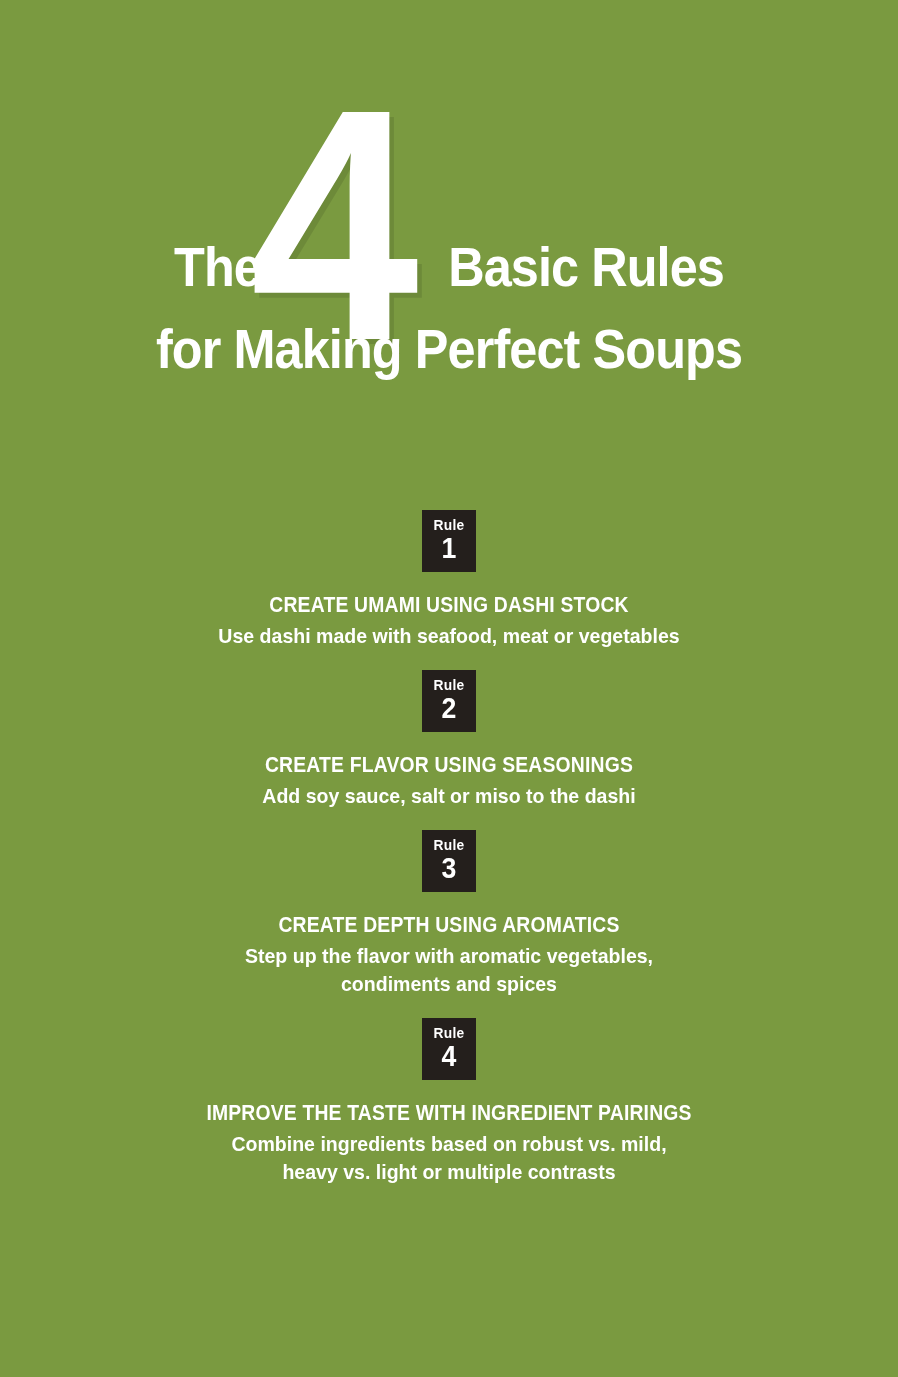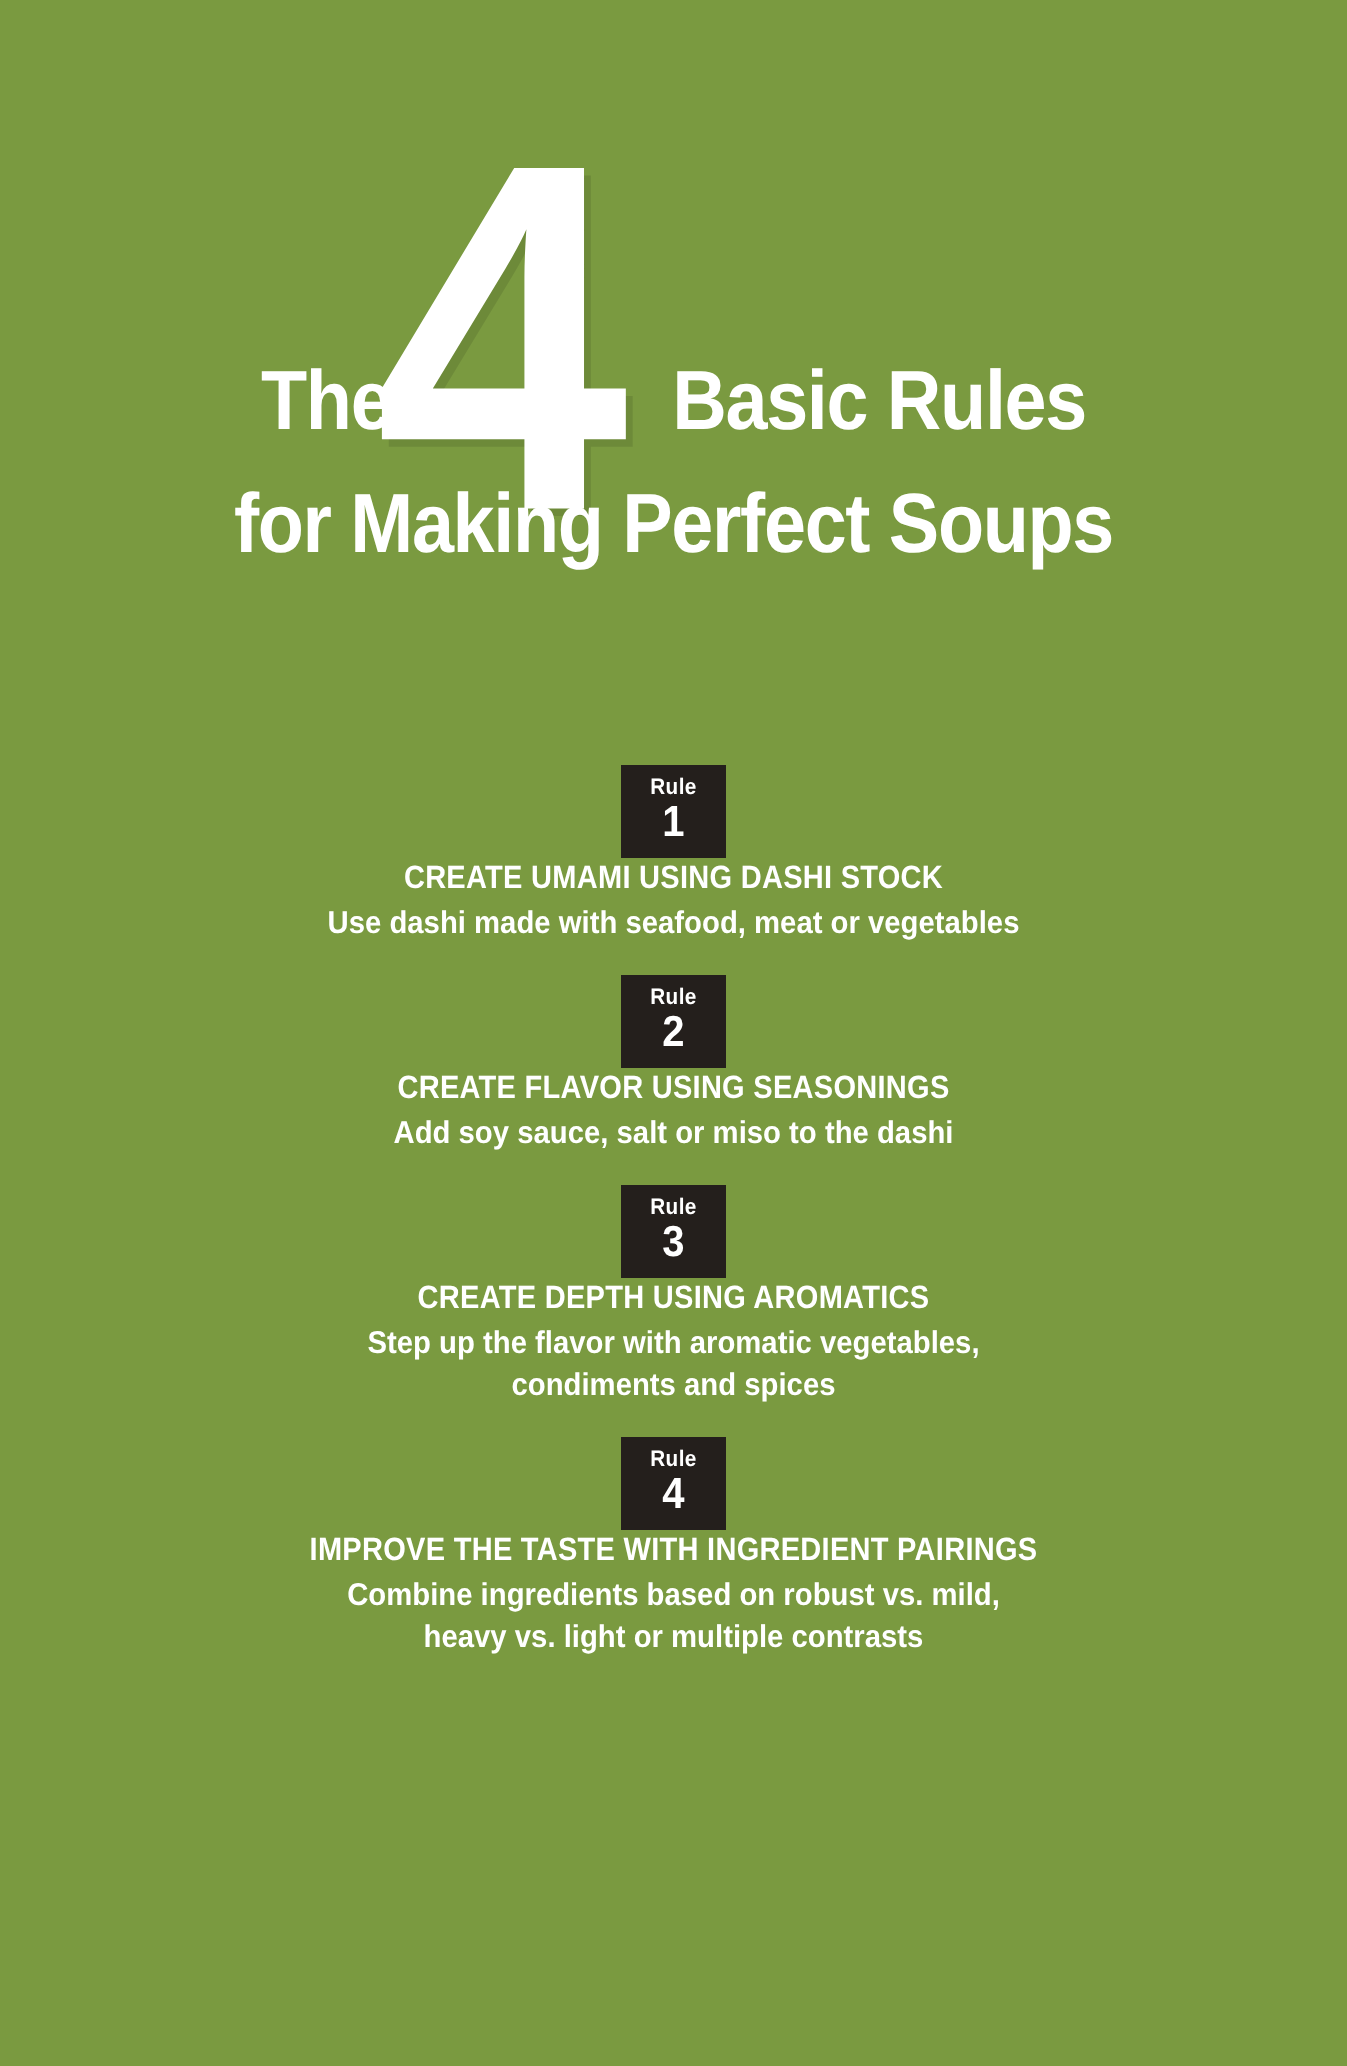--- a/index.html
+++ b/index.html
@@ -74,22 +74,22 @@
   
   .rules {
     position: relative;
     margin-top: 120px;
   }
   .rule {
     text-align: center;
     margin-bottom: 20px;
   }
   .badge {
-    width: 70px;
-    margin: 0 auto 0 auto;
+    width: 54px;
+    margin: 0 auto 20px auto;
     background: #241f1c;
     padding: 6px 0 9px 0;
     box-sizing: border-box;
   }
   .badge-label {
     display: block;
     font-size: 15px;
     line-height: 17px;
     font-weight: bold;
     letter-spacing: 0.3px;

